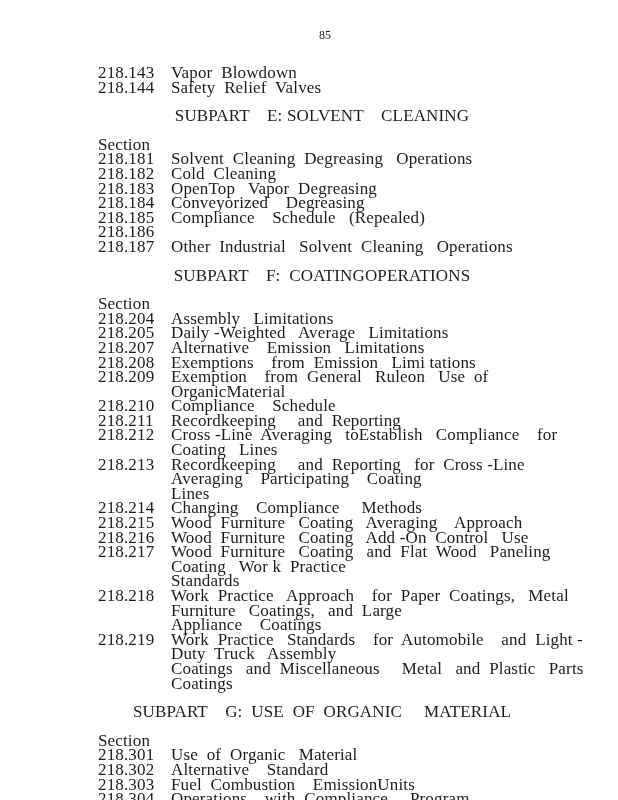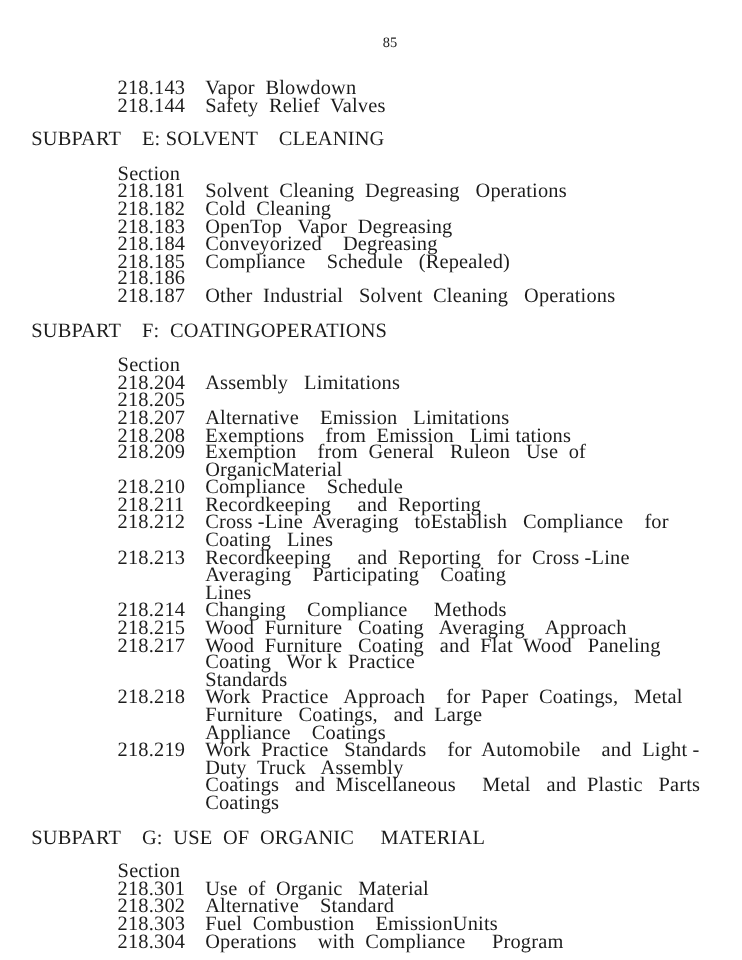--- a/index.html
+++ b/index.html
@@ -29,21 +29,21 @@
     position: absolute;
     top: 66px;
     left: 72px;
     right: 28px;
     font-size: 17px;
     line-height: 14.6px;
     letter-spacing: 0.15px;
     margin-left: 26px;
   }
   .heading {
-    text-align: left;
+    text-align: center;
     margin: 14px -28px 14px -72px; 
     white-space: pre-wrap;
   }
   .label {
     white-space: pre-wrap;
   }
   .entry {
     display: flex;
     align-items: flex-start;
   }
@@ -100,20 +100,21 @@
         <span class="title">Other  Industrial   Solvent  Cleaning   Operations</span>
       </div>
       <div class="heading">SUBPART    F:  COATINGOPERATIONS</div>
       <div class="label">Section</div>
       <div class="entry">
         <span class="num">218.204</span>
         <span class="title">Assembly   Limitations</span>
       </div>
       <div class="entry">
         <span class="num">218.205</span>
+        <span class="title">Daily -Weighted   Average   Limitations</span>
       </div>
       <div class="entry">
         <span class="num">218.207</span>
         <span class="title">Alternative    Emission   Limitations</span>
       </div>
       <div class="entry">
         <span class="num">218.208</span>
         <span class="title">Exemptions    from  Emission   Limi tations</span>
       </div>
       <div class="entry">
@@ -139,20 +140,24 @@
       </div>
       <div class="entry">
         <span class="num">218.214</span>
         <span class="title">Changing    Compliance     Methods</span>
       </div>
       <div class="entry">
         <span class="num">218.215</span>
         <span class="title">Wood  Furniture   Coating   Averaging    Approach</span>
       </div>
       <div class="entry">
+        <span class="num">218.216</span>
+        <span class="title">Wood  Furniture   Coating   Add -On  Control   Use</span>
+      </div>
+      <div class="entry">
         <span class="num">218.217</span>
         <span class="title">Wood  Furniture   Coating   and  Flat  Wood   Paneling    Coating   Wor k  Practice
 Standards</span>
       </div>
       <div class="entry">
         <span class="num">218.218</span>
         <span class="title">Work  Practice   Approach    for  Paper  Coatings,   Metal  Furniture   Coatings,   and  Large
 Appliance    Coatings</span>
       </div>
       <div class="entry">

